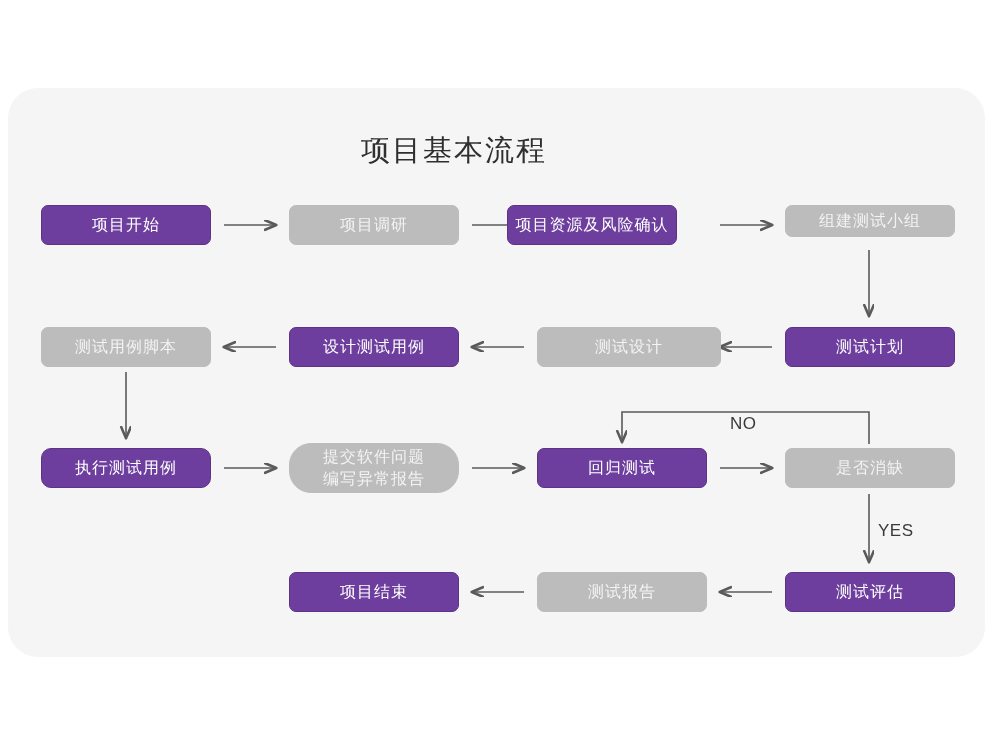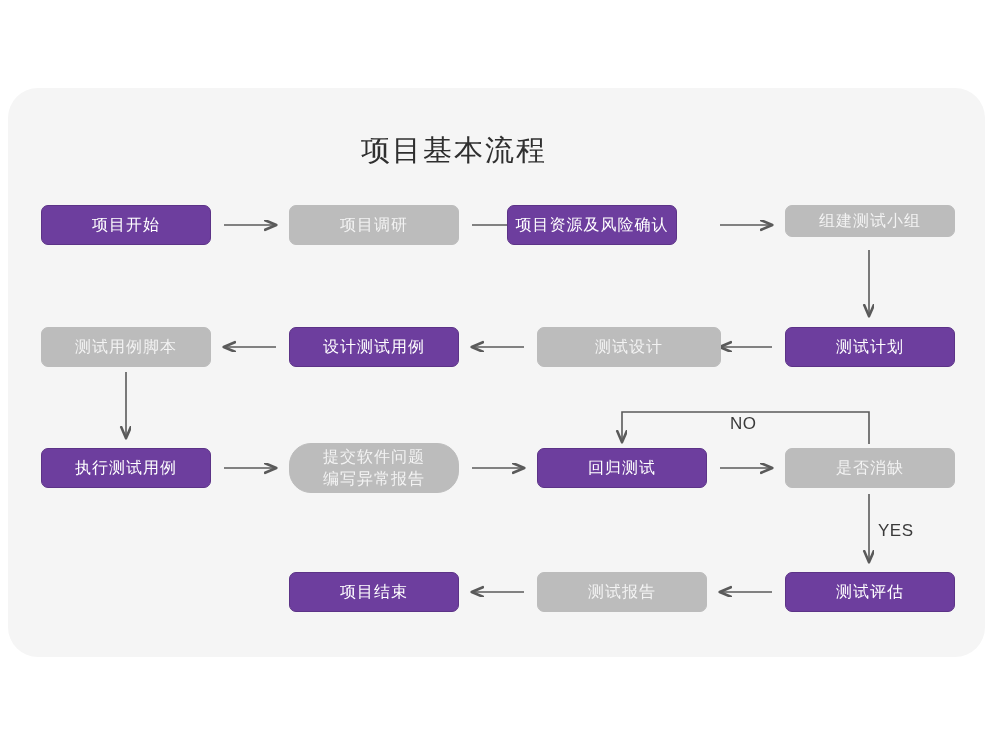--- a/index.html
+++ b/index.html
@@ -138,21 +138,21 @@
   <div class="node purple" style="left:41px;  top:205px; width:170px; height:40px;">项目开始</div>
   <div class="node gray" style="left:289px; top:205px; width:170px; height:40px;">项目调研</div>
   <div class="node purple" style="left:507px; top:205px; width:170px; height:40px;">项目资源及风险确认</div>
   <div class="node gray" style="left:785px; top:205px; width:170px; height:32px;">组建测试小组</div>
 
   <div class="node gray" style="left:41px;  top:327px; width:170px; height:40px;">测试用例脚本</div>
   <div class="node purple" style="left:289px; top:327px; width:170px; height:40px;">设计测试用例</div>
   <div class="node gray" style="left:537px; top:327px; width:184px; height:40px;">测试设计</div>
   <div class="node purple" style="left:785px; top:327px; width:170px; height:40px;">测试计划</div>
 
-  <div class="node purple" style="left:41px;  top:448px; width:170px; height:40px;">执行测试用例</div>
+  <div class="node purple" style="left:41px;  top:448px; width:170px; height:40px;border-radius:10px;">执行测试用例</div>
   <div class="node gray" style="left:289px; top:443px; width:170px; height:50px;border-radius:22px;">提交软件问题
 编写异常报告</div>
   <div class="node purple" style="left:537px; top:448px; width:170px; height:40px;">回归测试</div>
   <div class="node gray" style="left:785px; top:448px; width:170px; height:40px;">是否消缺</div>
 
   <div class="node purple" style="left:289px; top:572px; width:170px; height:40px;">项目结束</div>
   <div class="node gray" style="left:537px; top:572px; width:170px; height:40px;">测试报告</div>
   <div class="node purple" style="left:785px; top:572px; width:170px; height:40px;">测试评估</div>
 
 </div>

